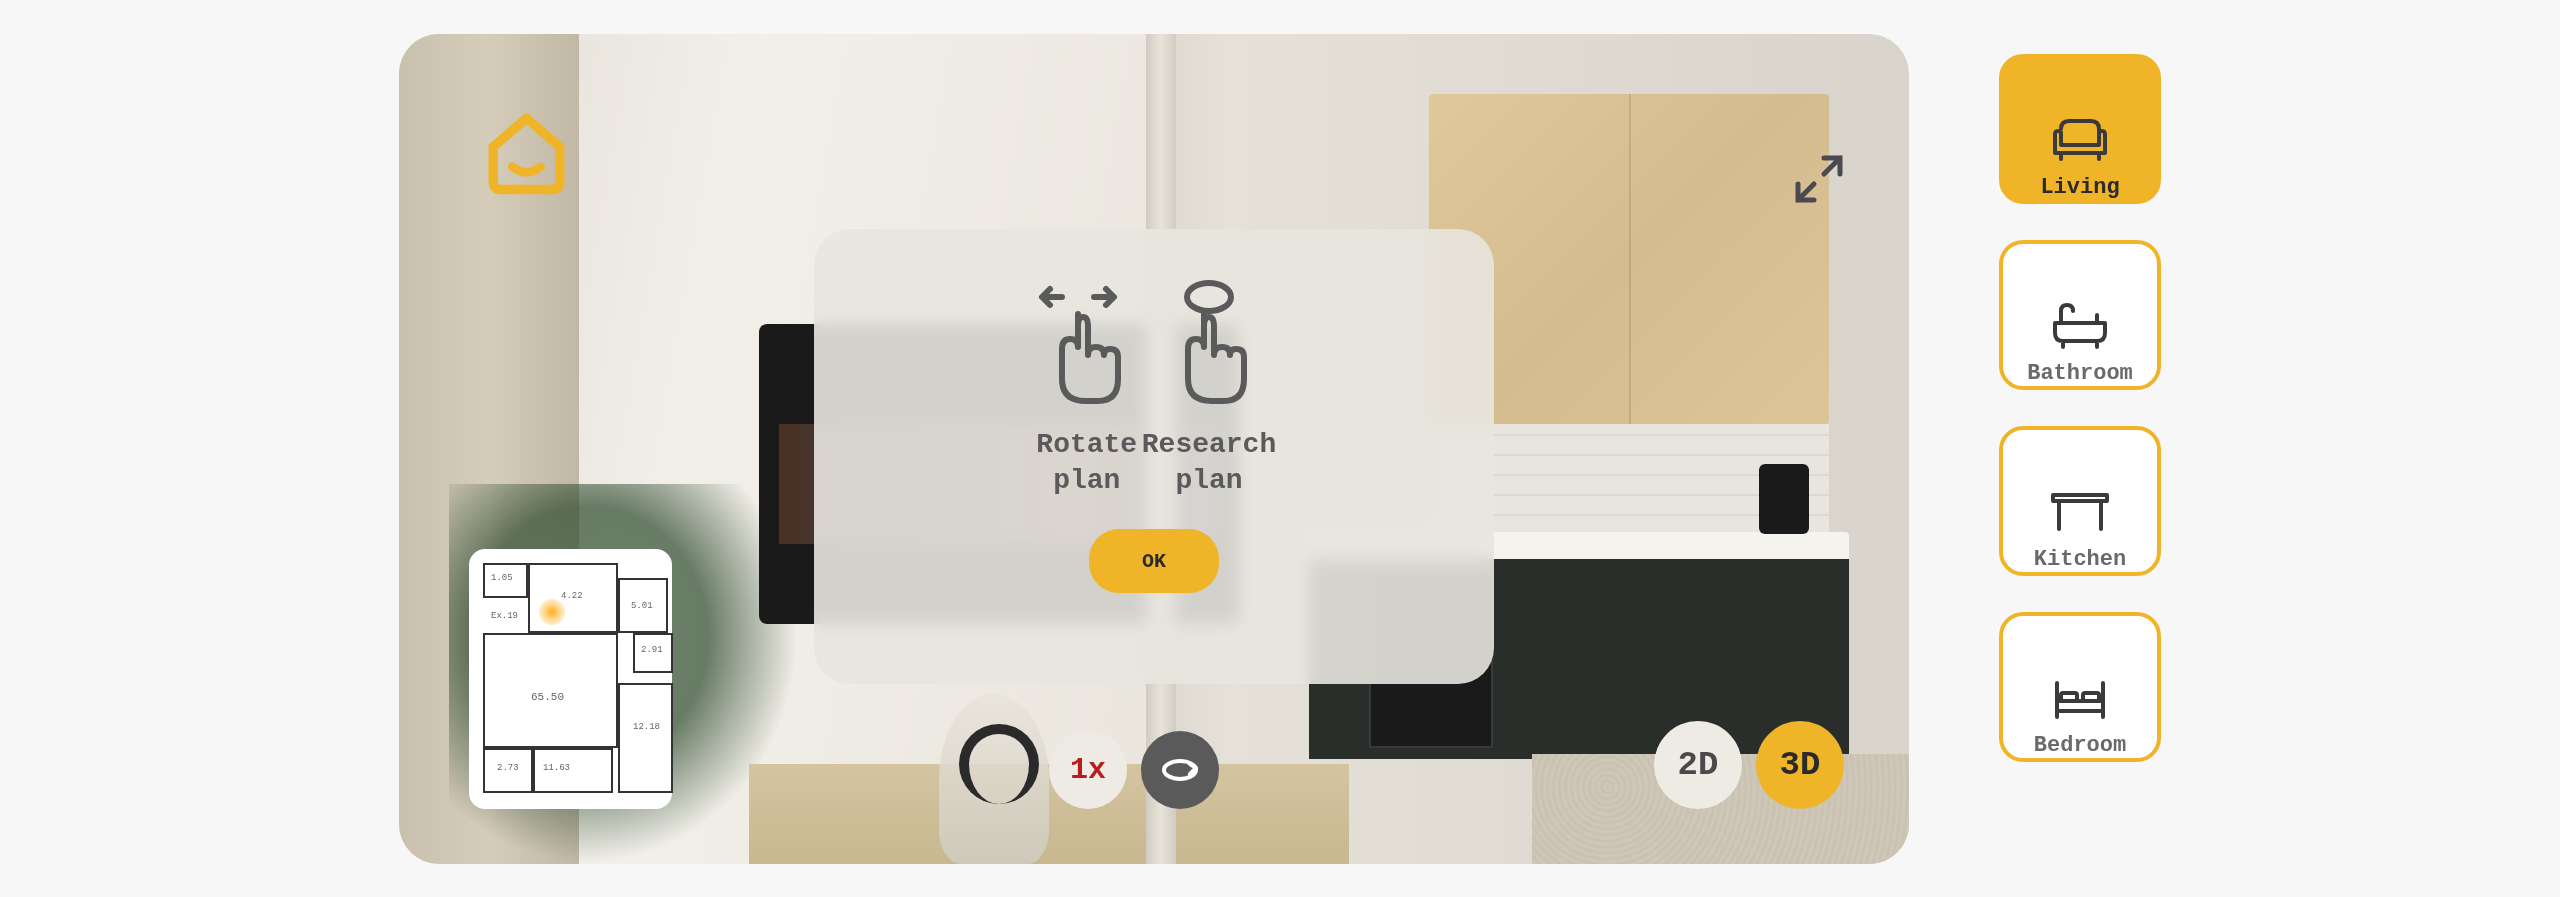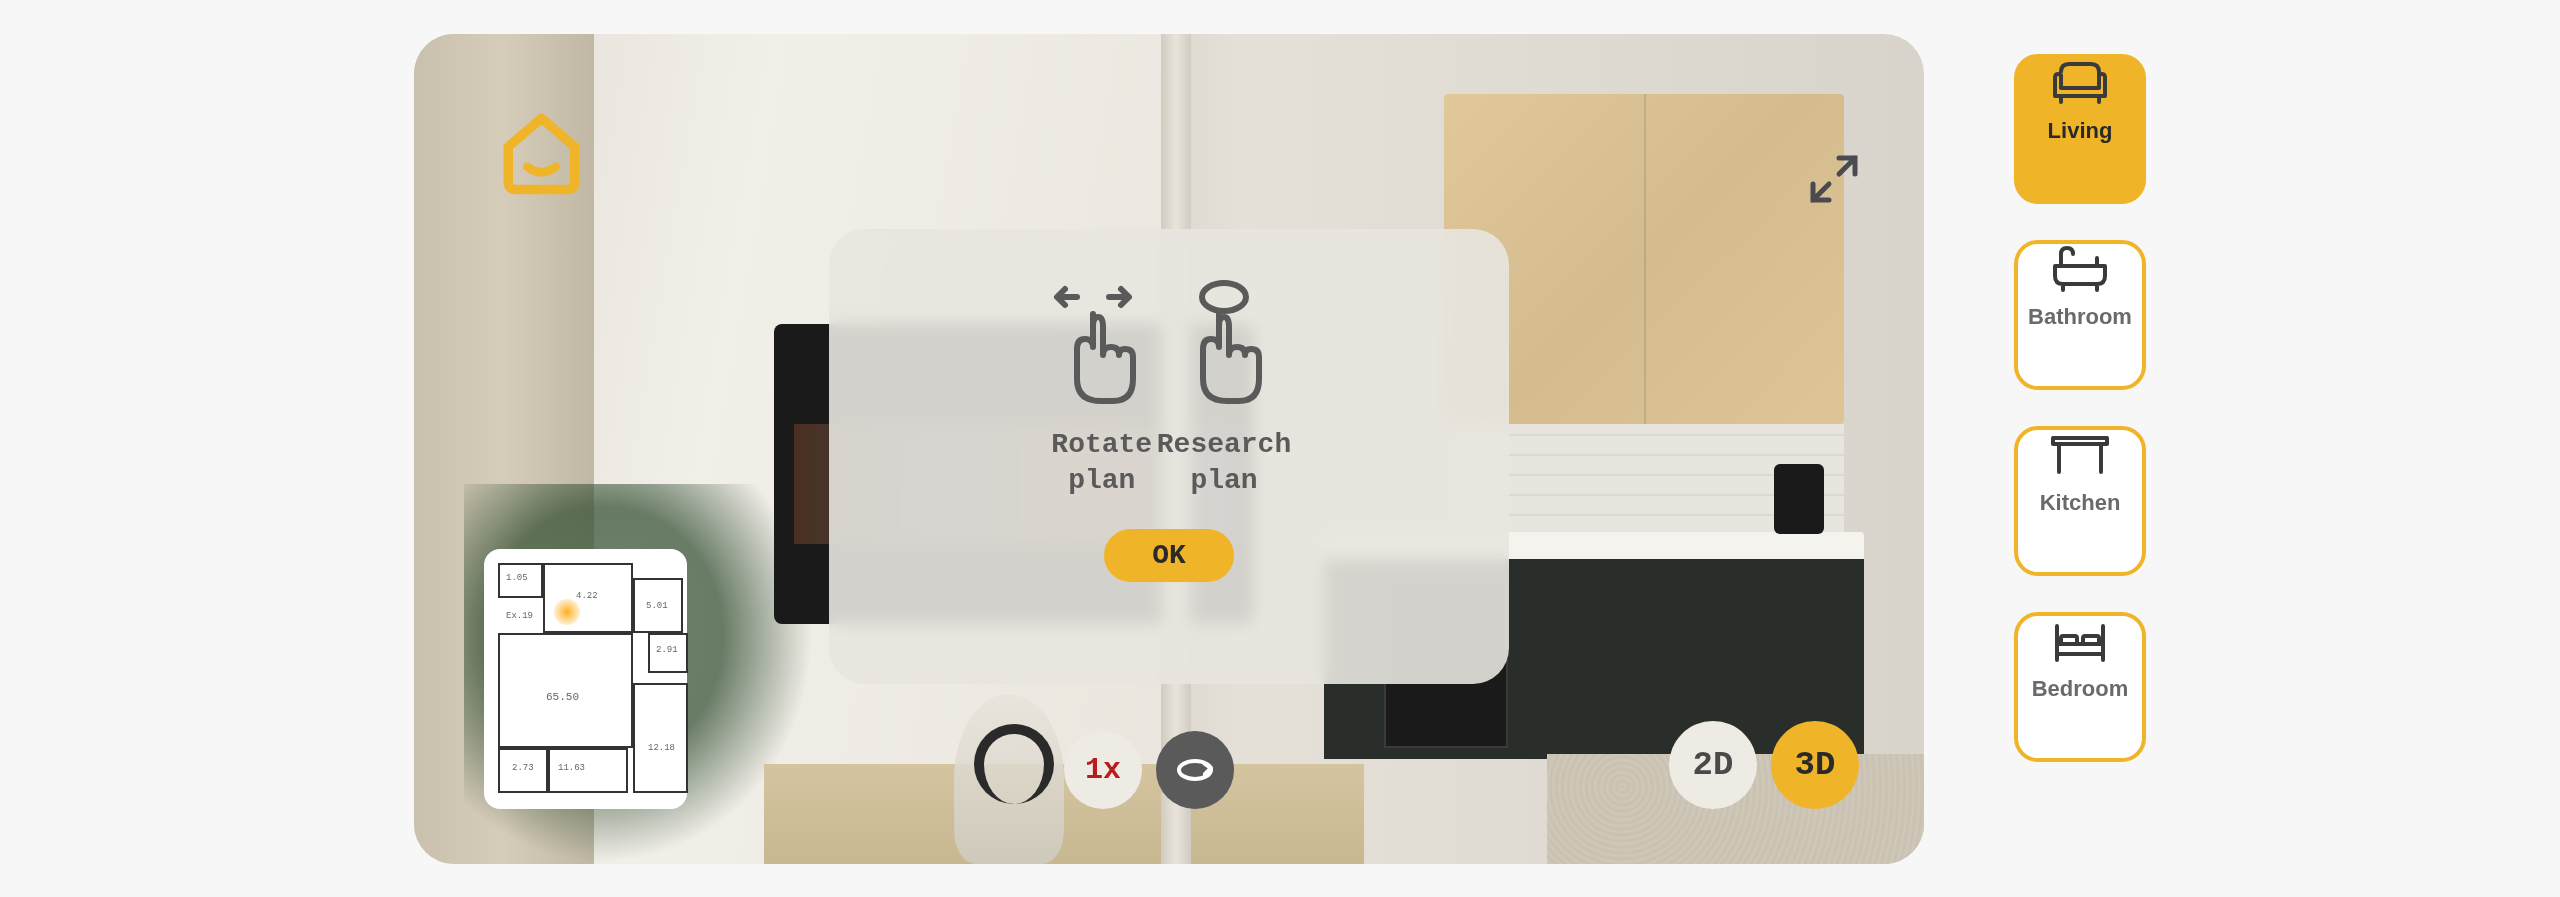--- a/index.html
+++ b/index.html
@@ -209,25 +209,25 @@
 .tutorial-label {
   font-size: 28px;
   font-weight: bold;
   color: #5a5a5a;
   text-align: center;
   line-height: 1.3;
   white-space: pre-line;
 }
 .ok-btn {
   margin-top: 30px;
-  width: 130px; height: 53px;
+  width: 130px; height: 64px;
   background: #f0b429;
   border: none;
   border-radius: 30px;
-  font-size: 28px;
+  font-size: 20px;
   font-weight: bold;
   font-family: inherit;
   color: #2a2a2a;
   cursor: pointer;
 }
 
 .bottom-controls {
   position: absolute;
   bottom: 55px; left: 650px;
   display: flex;
@@ -283,31 +283,31 @@
   z-index: 5;
 }
 
 .room-tabs {
   display: flex;
   flex-direction: column;
   gap: 36px;
   padding-top: 20px;
 }
 .room-tab {
-  width: 132px; height: 150px;
+  width: 162px; height: 150px;
   border-radius: 24px;
   border: 4px solid #f0b429;
   background: #fff;
   display: flex;
   flex-direction: column;
   align-items: center;
-  justify-content: flex-start;
+  justify-content: flex-end;
   gap: 12px;
   cursor: pointer;
-  font-family: Liberation Sans, sans-serif;
+  font-family: Liberation Mono, monospace;
 }
 .room-tab.active {
   background: #f0b429;
   border-color: #f0b429;
 }
 .room-tab svg { width: 62px; height: 48px; }
 .room-tab-label {
   font-size: 22px;
   font-weight: bold;
   color: #6a6a6a;
@@ -365,21 +365,21 @@
         <div class="mm-room" style="left:0;top:185px;width:50px;height:45px"></div>
         <div class="mm-room" style="left:50px;top:185px;width:80px;height:45px"></div>
         <div class="mm-dot" style="left:56px;top:36px"></div>
         <span style="position:absolute;left:8px;top:10px">1.05</span>
         <span style="position:absolute;left:78px;top:28px">4.22</span>
         <span style="position:absolute;left:148px;top:38px">5.01</span>
         <span style="position:absolute;left:158px;top:82px">2.91</span>
         <span style="position:absolute;left:48px;top:128px;font-size:11px">65.50</span>
         <span style="position:absolute;left:60px;top:200px">11.63</span>
         <span style="position:absolute;left:14px;top:200px">2.73</span>
-        <span style="position:absolute;left:150px;top:180px">12.18</span>
+        <span style="position:absolute;left:150px;top:159px">12.18</span>
         <span style="position:absolute;left:8px;top:48px">Ex.19</span>
       </div>
     </div>
 
     <div class="tutorial">
       <div class="tutorial-items">
         <div class="tutorial-item">
           <svg viewBox="0 0 110 130">
             <path d="M30 18 L12 18 M18 10 L10 18 L18 26" stroke="#5a5a5a" stroke-width="6" fill="none" stroke-linecap="round" stroke-linejoin="round"></path>
             <path d="M62 18 L80 18 M74 10 L82 18 L74 26" stroke="#5a5a5a" stroke-width="6" fill="none" stroke-linecap="round" stroke-linejoin="round"></path>

